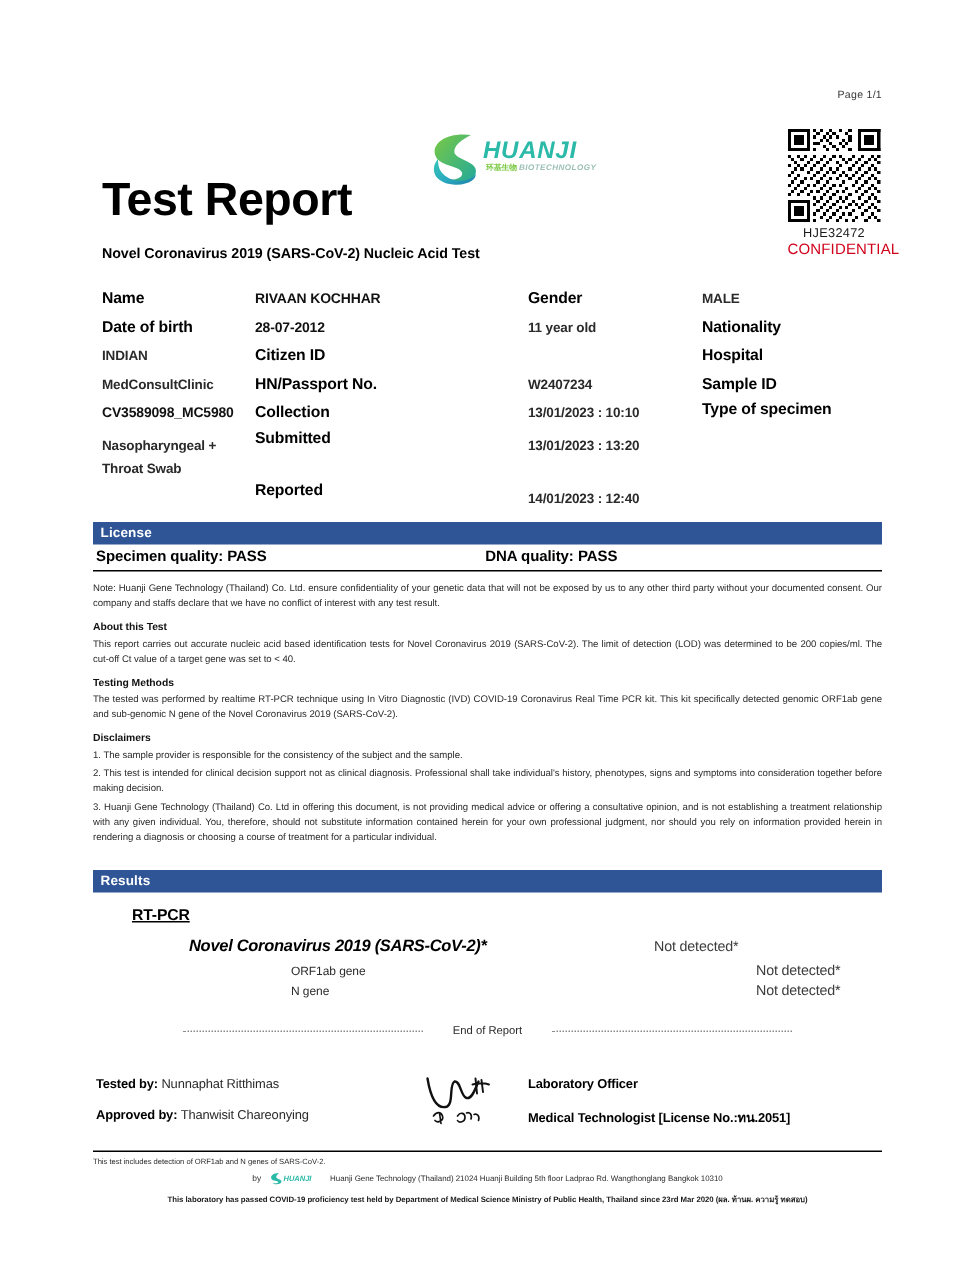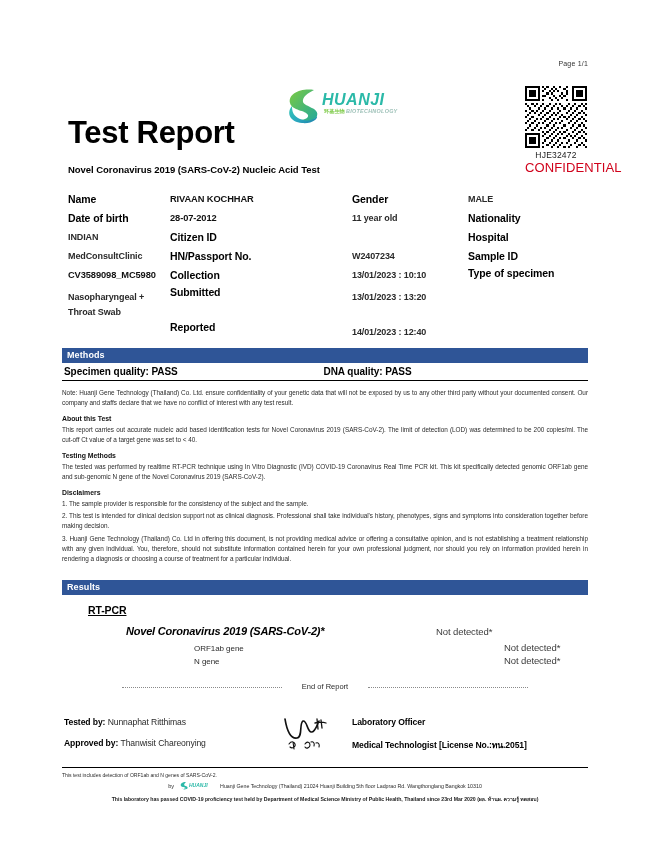--- a/index.html
+++ b/index.html
@@ -63,21 +63,21 @@
     display: block;
   }
   .qr-code-id {
     font-size: 8.5px;
     color: #1a1a1a;
     margin-top: 3px;
     letter-spacing: .2px;
     line-height: 1.15;
   }
   .qr-conf {
-    font-size: 13px;
+    font-size: 10px;
     color: #d0021b;
     letter-spacing: .1px;
     line-height: 1.15;
   }
   .title {
     position: absolute;
     left: 6px;
     top: 55px;
     font-size: 31px;
     font-weight: bold;
@@ -570,21 +570,21 @@
       <div class="p-lbl tall">Submitted</div>
       <div class="p-val wrapnm">13/01/2023 : 13:20</div>
 
       <div class="p-lbl tall"></div>
       <div class="p-val wrapnm"></div>
       <div class="p-lbl tall">Reported</div>
       <div class="p-val wrapnm">14/01/2023 : 12:40</div>
     </div>
 
     <div style="margin-top:8px;">
-      <div class="bar">Methods</div>
+      <div class="bar">License</div>
       <div class="qual-row">
         <div class="qual-left">Specimen quality: PASS</div>
         <div>DNA quality: PASS</div>
       </div>
 
       <p class="fine blk">Note: Huanji Gene Technology (Thailand) Co. Ltd. ensure confidentiality of your genetic data that will not be exposed by us to any other third party without your documented consent. Our company and staffs declare that we have no conflict of interest with any test result.</p>
 
       <div class="blk">
         <p class="fine-h">About this Test</p>
         <p class="fine blk-tight">This report carries out accurate nucleic acid based identification tests for Novel Coronavirus 2019 (SARS-CoV-2). The limit of detection (LOD) was determined to be 200 copies/ml. The cut-off Ct value of a target gene was set to &lt; 40.</p>

